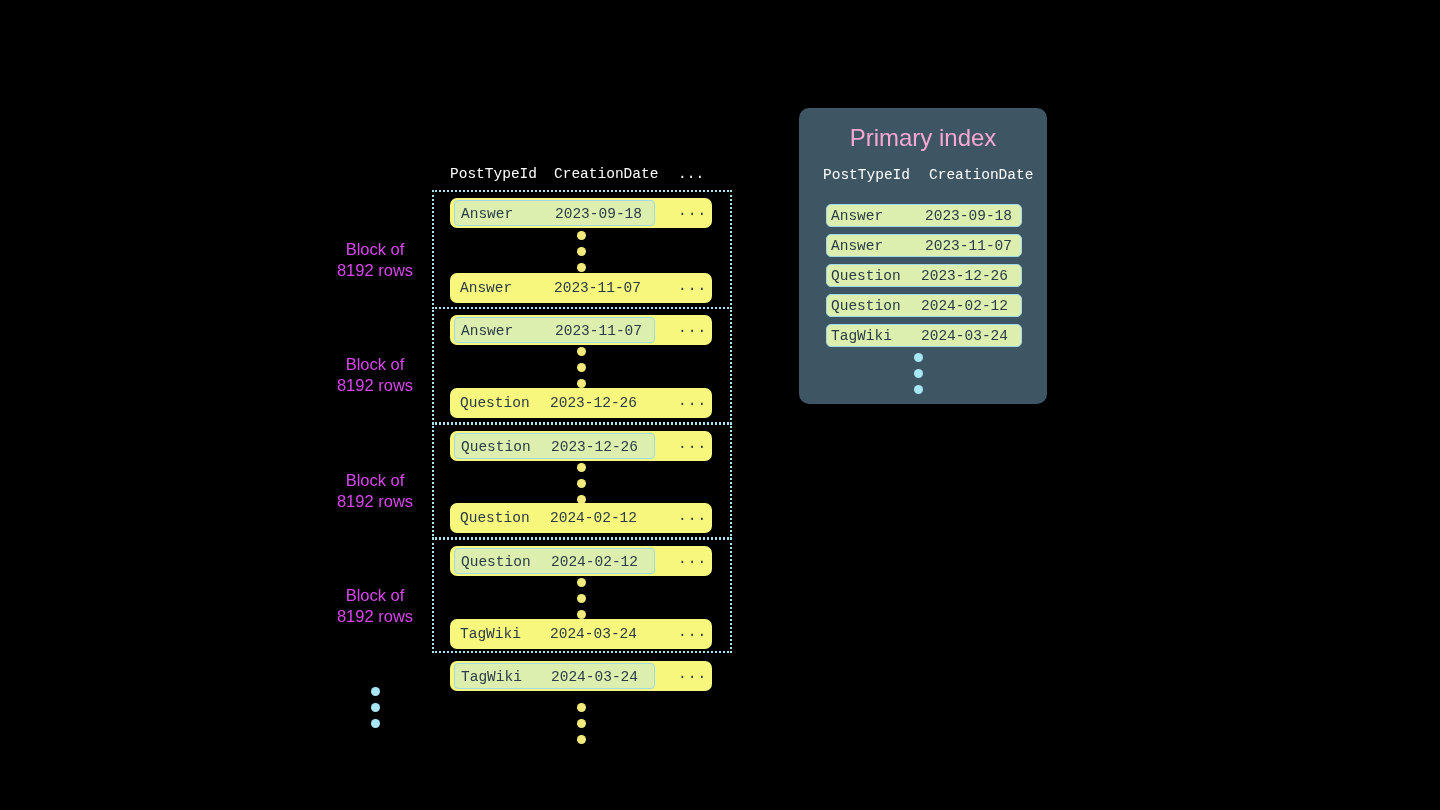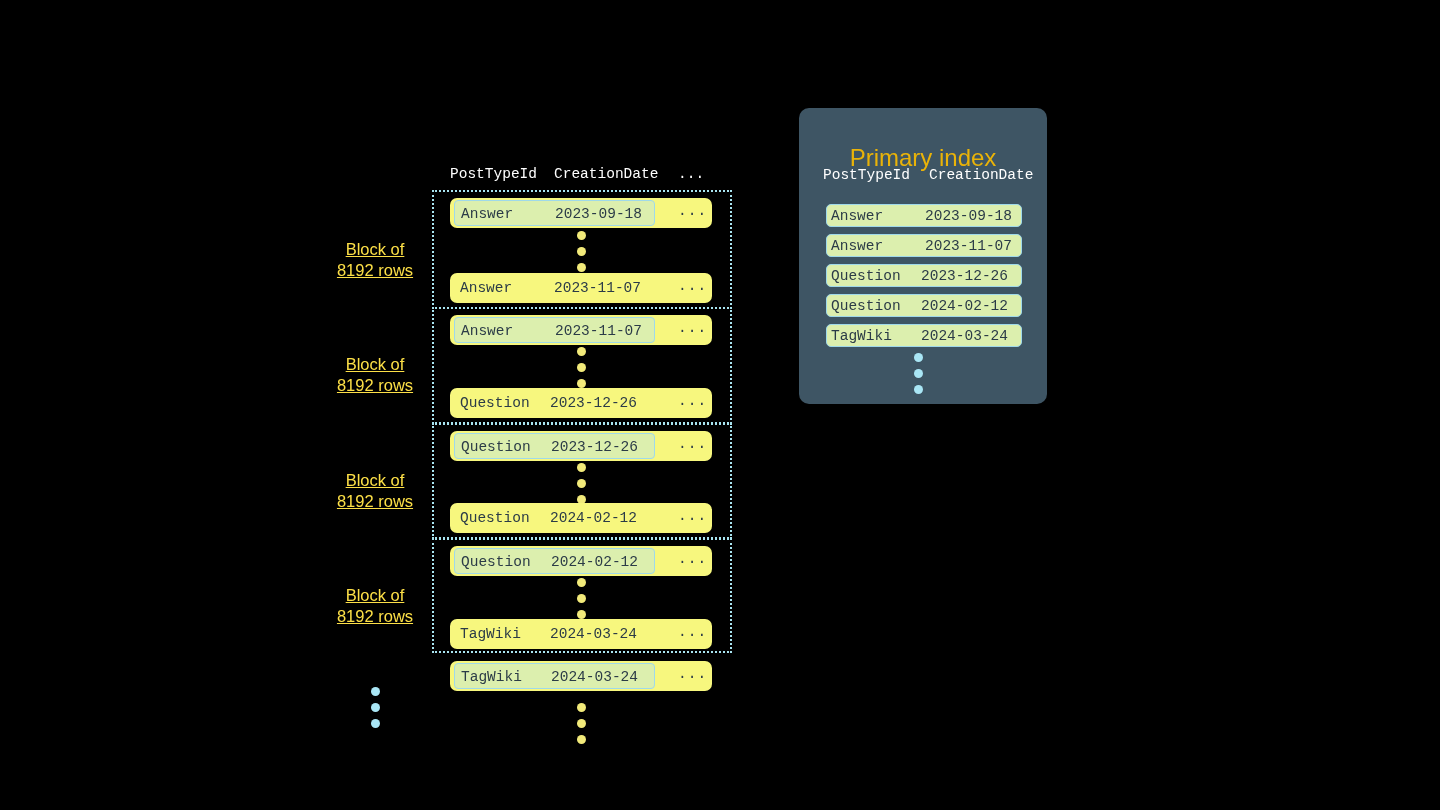--- a/index.html
+++ b/index.html
@@ -62,25 +62,24 @@
     left: 432px;
     width: 300px;
     border: 2px dotted #a8e4f0;
     box-sizing: border-box;
   }
 
   .block-label {
     position: absolute;
     width: 150px;
     text-align: center;
-    color: #fde047;
+    color: #d946ef;
     font-size: 16.5px;
     line-height: 21px;
     font-family: "Liberation Sans", sans-serif;
-    text-decoration: underline;
   }
 
   
   .row {
     position: absolute;
     left: 450px;
     width: 262px;
     height: 30px;
     background: #f7f77e;
     border-radius: 7px;
@@ -171,24 +170,23 @@
     height: 296px;
     background: #3e5564;
     border-radius: 10px;
   }
   #primary-index-title {
     position: absolute;
     left: 0;
     top: 16px;
     width: 248px;
     text-align: center;
-    color: #eab308;
+    color: #f9a8d4;
     font-size: 24px;
     font-family: "Liberation Sans", sans-serif;
-    margin-top: 20px;
   }
   #primary-index-header {
     position: absolute;
     left: 24px;
     top: 59px;
     width: 205px;
     height: 20px;
     color: #ffffff;
     font-family: "Liberation Mono", monospace;
     font-size: 14.5px;

